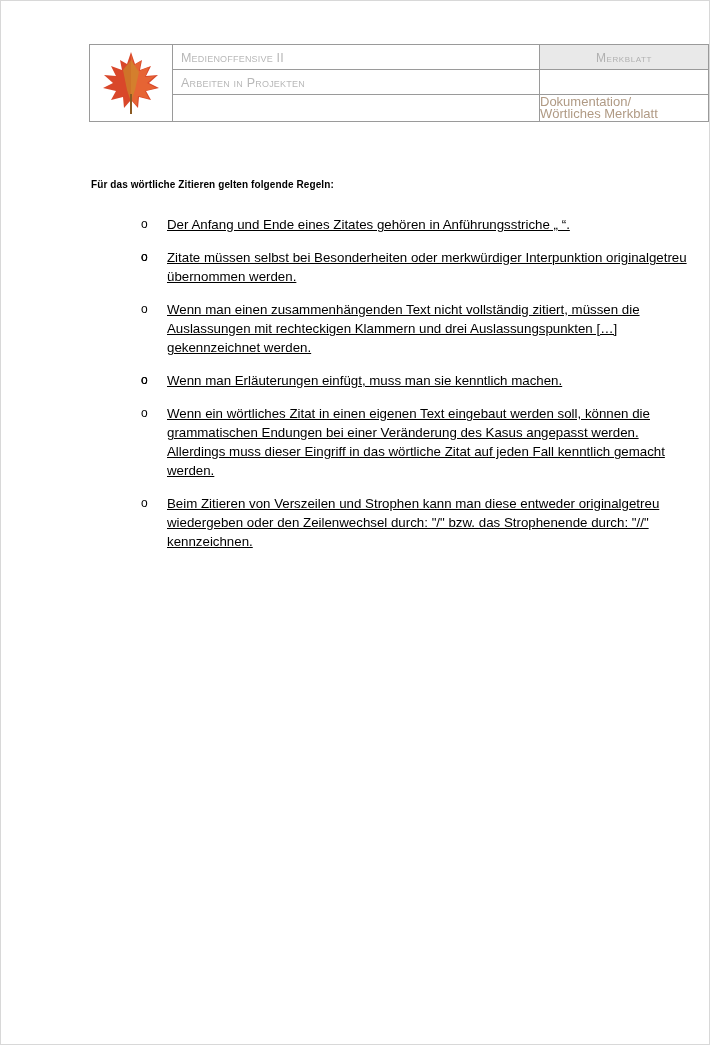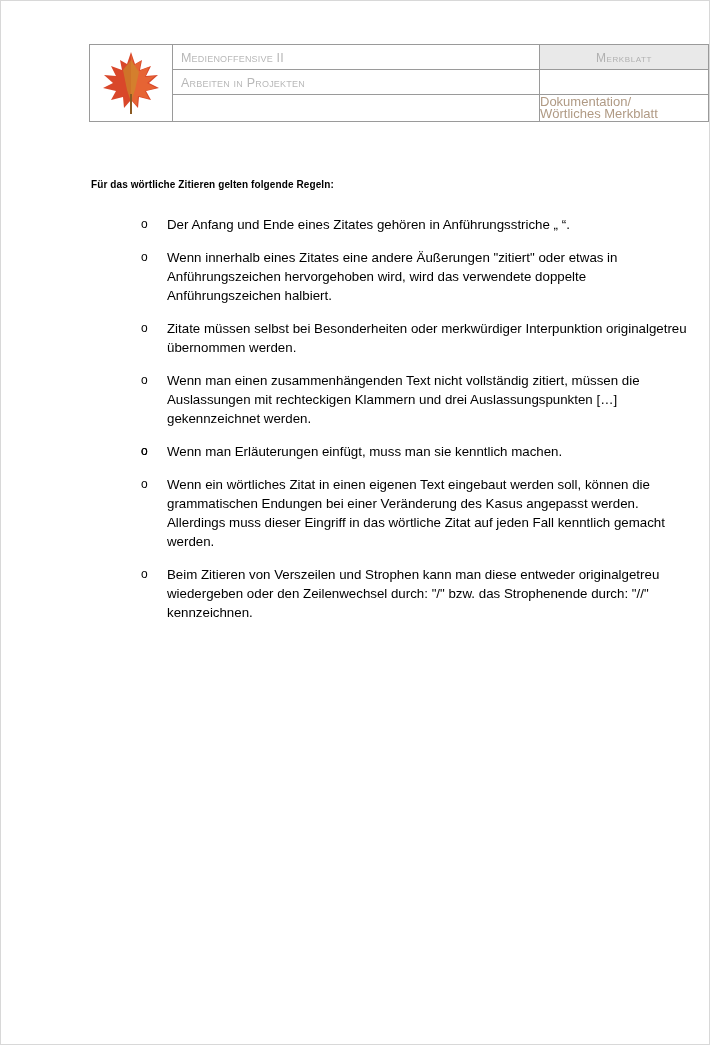--- a/index.html
+++ b/index.html
@@ -129,21 +129,21 @@
     color: #000;
   }
   .rules li .marker {
     position: absolute;
     left: 50px;
     top: 0px;
     font-size: 12px;
     line-height: 19px;
     color: #000;
   }
-  .rules li .txt { display: block; }
+  .rules li .txt { display: block; text-decoration: underline; }
   .rules li i { font-style: italic; }
 </style>
 </head>
 <body>
 
 <div class="page">
 
   <table class="header">
     <tbody>
         <tr>
@@ -182,21 +182,20 @@
 
   <div class="heading">Für das wörtliche Zitieren gelten folgende Regeln:</div>
 
   <ul class="rules">
     <li>
       <span class="marker">o</span>
       <span class="txt">Der Anfang und Ende eines Zitates gehören in Anführungsstriche „ “.</span>
     </li>
     <li>
       <span class="marker">o</span>
-      <span class="txt">Wenn innerhalb eines Zitates eine andere Äußerungen "zitiert" oder etwas in Anführungszeichen hervorgehoben wird, wird das verwendete doppelte Anführungszeichen halbiert.</span>
     </li>
     <li>
       <span class="marker">o</span>
       <span class="txt">Zitate müssen selbst bei Besonderheiten oder merkwürdiger Interpunktion originalgetreu übernommen werden.</span>
     </li>
     <li>
       <span class="marker">o</span>
       <span class="txt">Wenn man einen zusammenhängenden Text nicht vollständig zitiert, müssen die Auslassungen mit rechteckigen Klammern und drei Auslassungspunkten […] gekennzeichnet werden.</span>
     </li>
     <li>

